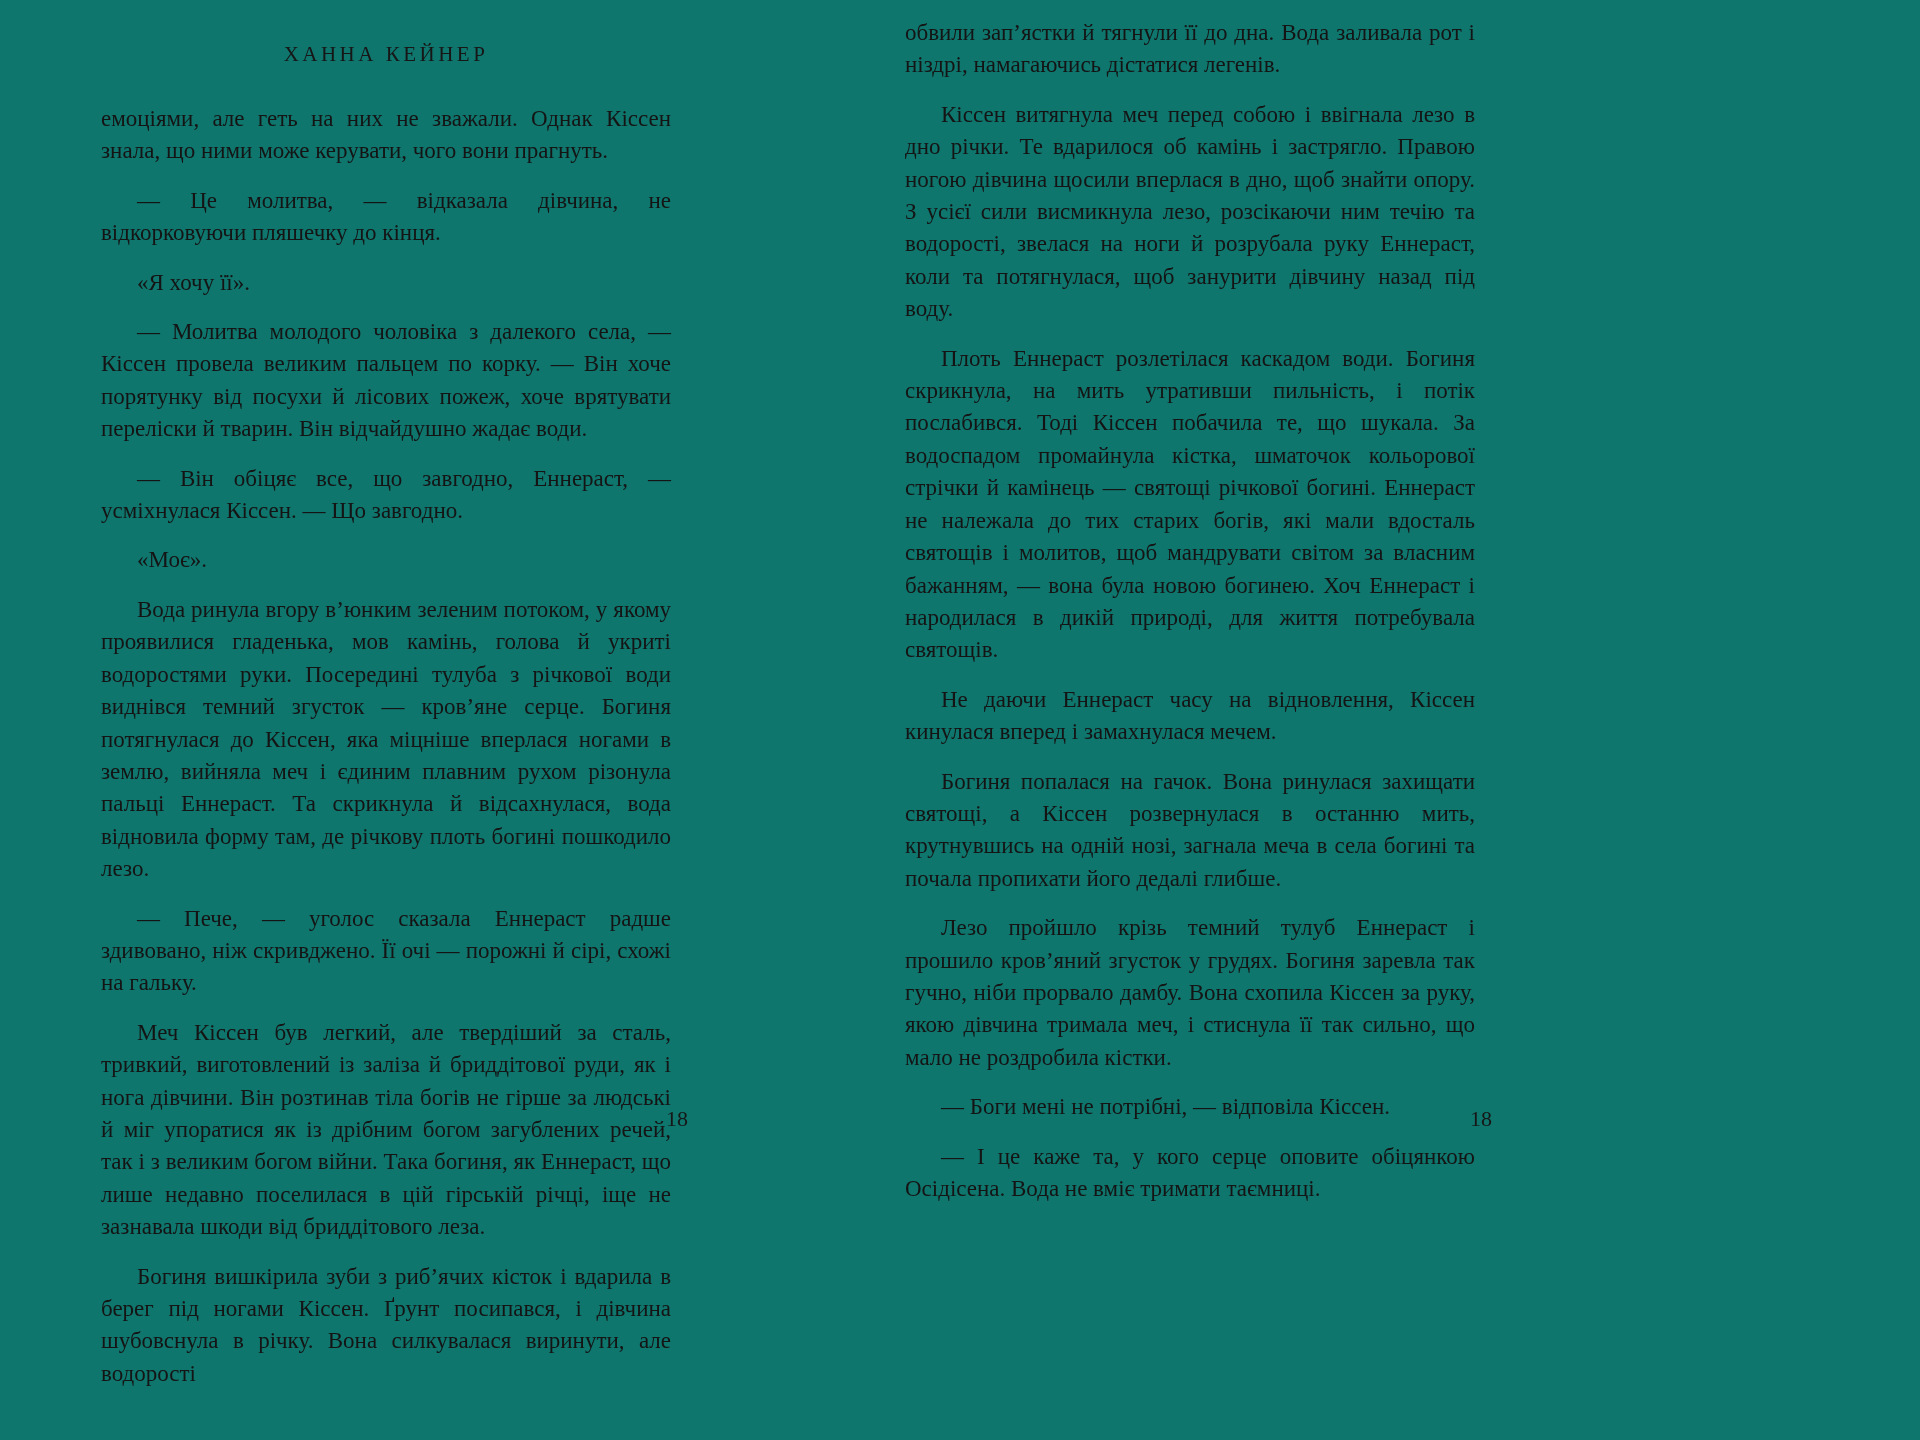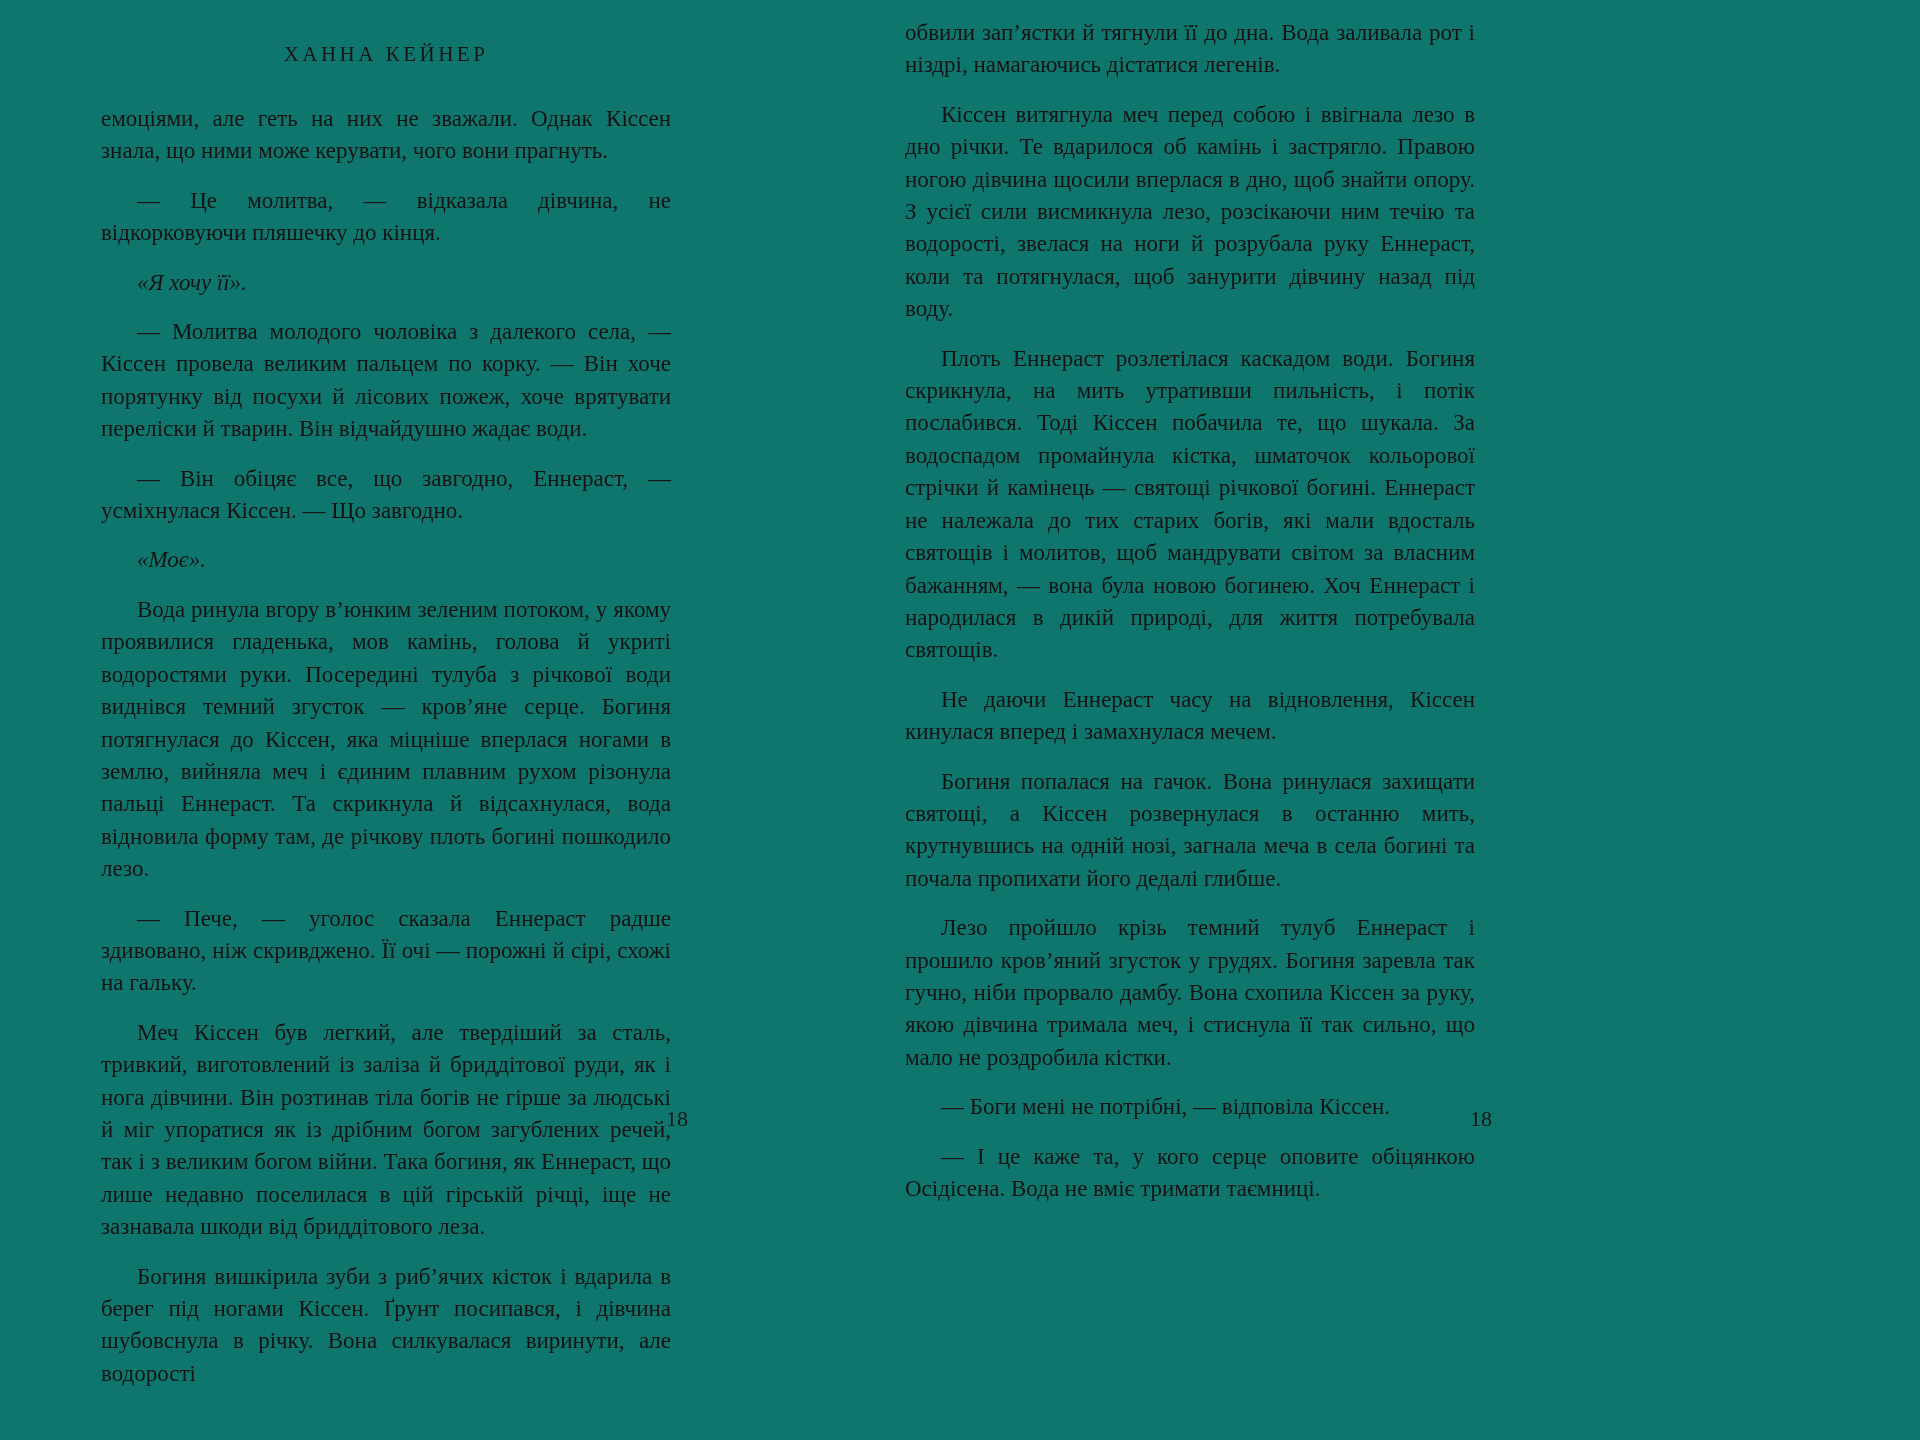--- a/index.html
+++ b/index.html
@@ -33,21 +33,21 @@
     color: #161616;
   }
   .page-body p {
     margin: 17px;
     font-size: 23px;
     line-height: 32.4px;
     text-align: justify;
     color: #141414;
   }
   .page-body p.indent { text-indent: 36px; }
-  .page-body p.italic { font-style: italic; }
+  .page-body p.italic { }
   .page-number {
     position: absolute;
     top: 1106px;
     left: 0;
     width: 100%;
     text-align: right;
     font-size: 22px;
     color: #161616;
   }
 </style>

